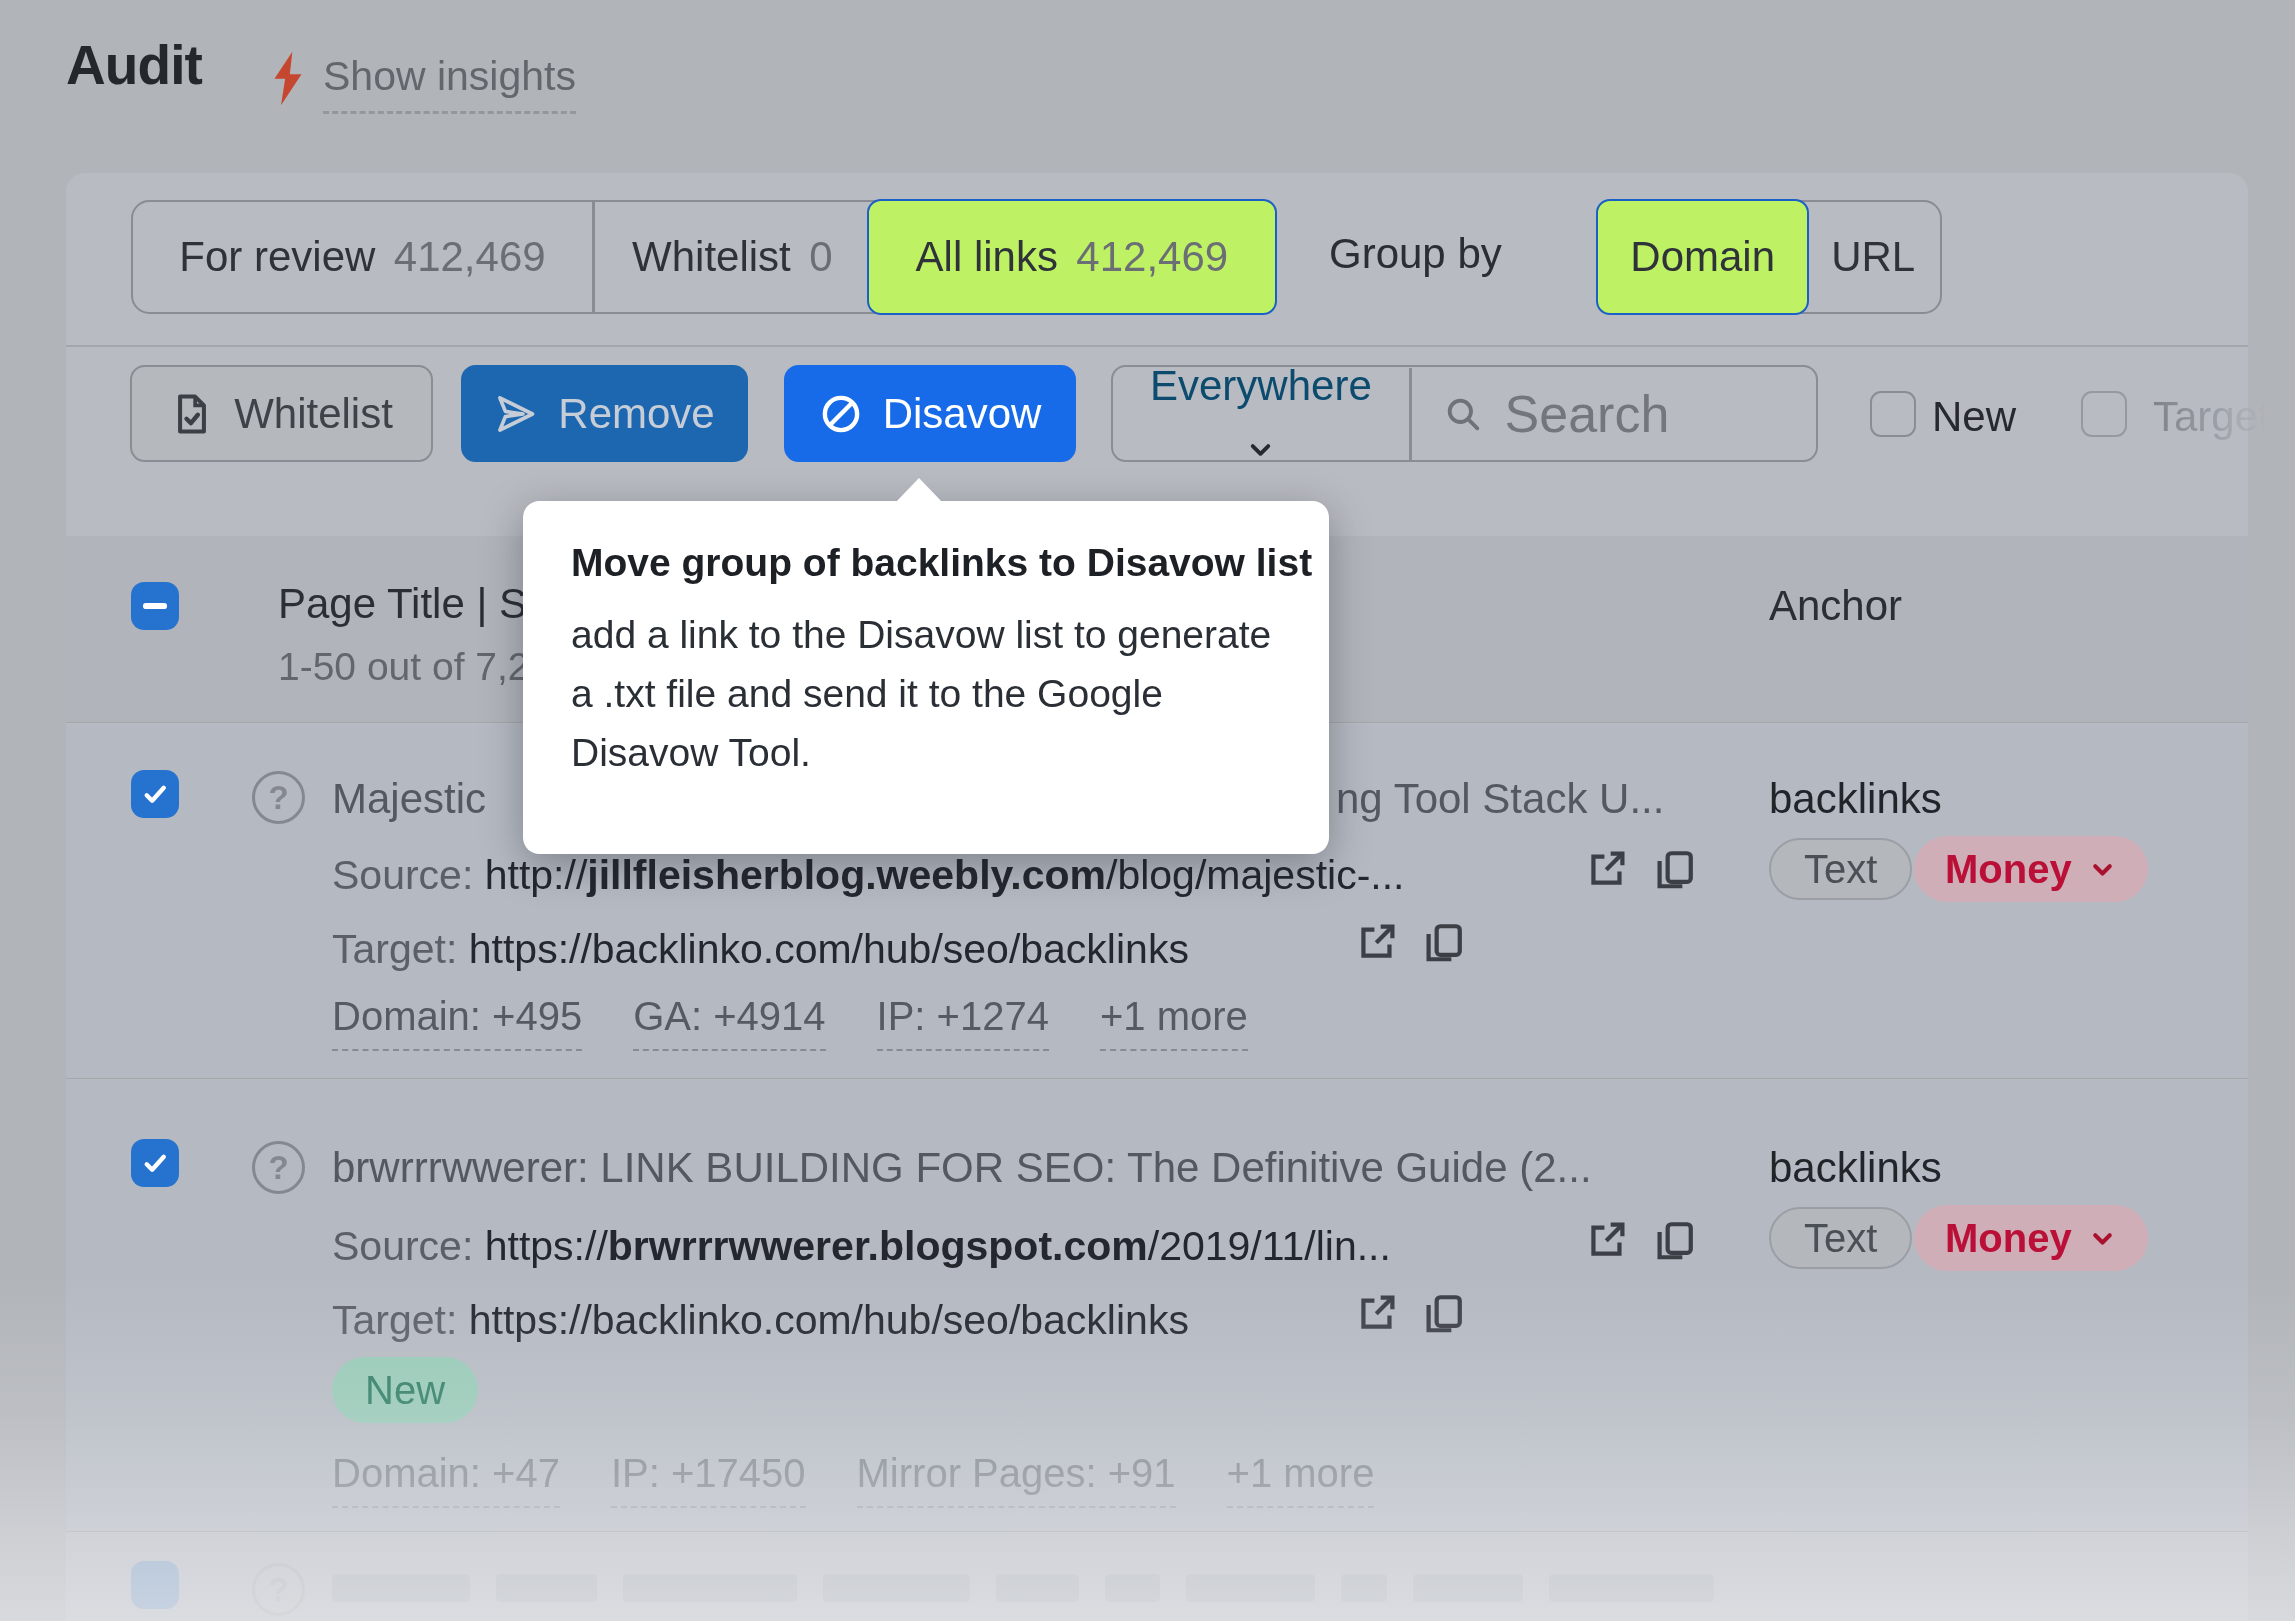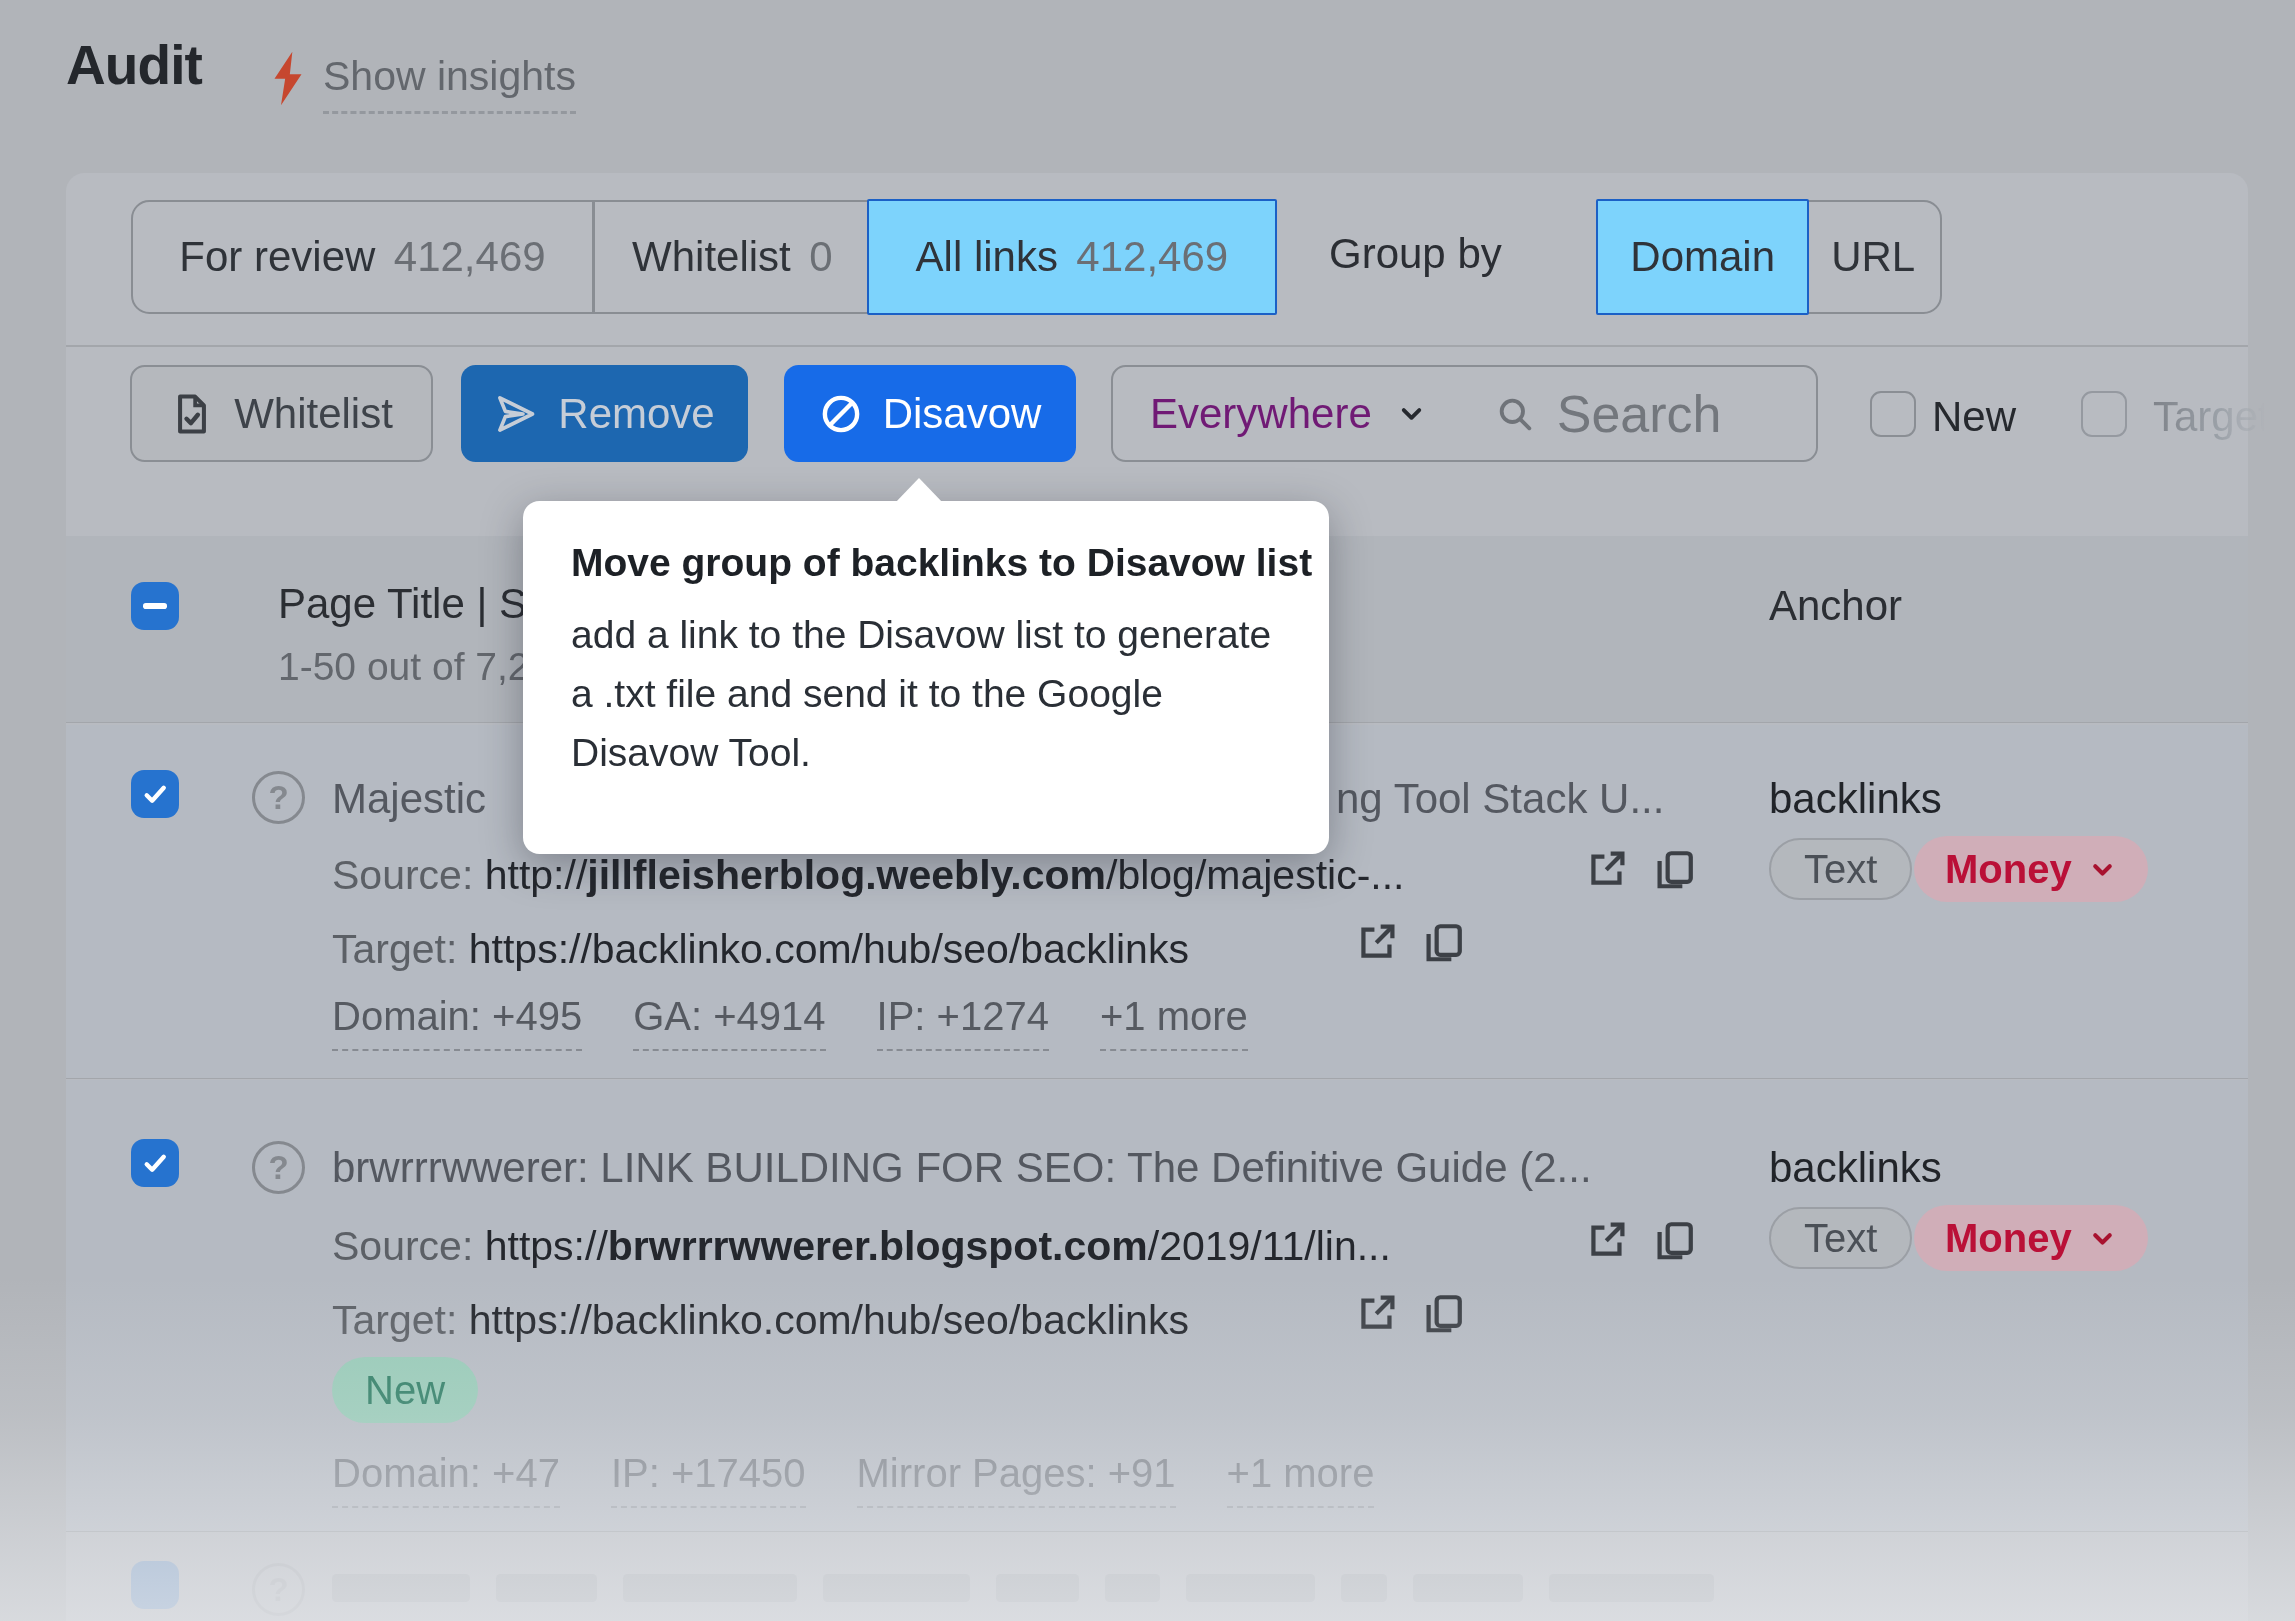--- a/index.html
+++ b/index.html
@@ -16,35 +16,35 @@
 
   
   .panel{left:66px;top:173px;width:2182px;height:1449px;background:#b8bbc1;border-radius:18.4px 18.4px 0 0;}
 
   
   .seg{border:2.8px solid #898d93;border-radius:18.4px;display:flex;align-items:stretch;box-sizing:border-box;}
   .segA{left:131px;top:200px;width:1145px;height:114px;}
   .seg-item{display:flex;align-items:center;justify-content:center;gap:18.4px;font-size:42px;color:#2f3339;font-weight:500;}
   .seg-count{color:#6b6f75;font-weight:400;}
   .seg-div{width:2.8px;background:#898d93;}
-  .seg-selected{margin:-2.8px;border:2.8px solid #1b60c6;border-radius:2px;background:#7dd3fc;z-index:2;}
+  .seg-selected{margin:-2.8px;border:2.8px solid #1b60c6;border-radius:14px;background:#bef264;z-index:2;}
   .group-label{left:1329px;top:230px;font-size:42px;color:#2b2e34;font-weight:500;}
   .segB{left:1597px;top:200px;width:345px;height:114px;}
 
   .row-divider{left:66px;top:345px;width:2182px;height:1.8px;background:#a3a6ab;}
 
   
   .btn{display:flex;align-items:center;justify-content:center;gap:20px;height:97px;border-radius:14.7px;
     font-size:42px;font-weight:500;box-sizing:border-box;cursor:pointer;}
   .btn-whitelist{left:130px;top:365px;width:303px;border:2.8px solid #8a8e94;color:#3e434a;background:#b5b8bd;}
   .btn-remove{left:461px;top:365px;width:287px;background:#1d67b0;color:#c6cdd7;}
   .btn-disavow{left:784px;top:365px;width:292px;background:#176be8;color:#ffffff;z-index:45;}
   .searchbox{left:1111px;top:365px;width:707px;height:97px;border:2.8px solid #8a8e94;border-radius:14.7px;
     display:flex;align-items:center;box-sizing:border-box;}
-  .scope{display:flex;align-items:center;gap:24px;padding:0 37px;font-size:42px;color:#701a75;font-weight:500;cursor:pointer;}
+  .scope{display:flex;align-items:center;gap:24px;padding:0 37px;font-size:42px;color:#0c4a6e;font-weight:500;cursor:pointer;flex-direction:column;}
   .searchbox .vdiv{width:2.8px;height:92px;background:#8a8e94;}
   .searchfield{display:flex;align-items:center;gap:20px;padding:0 31px;flex:1;}
   .searchfield input{border:none;background:transparent;outline:none;font-size:52px;width:230px;
     font-family:"Liberation Sans",sans-serif;color:#3c4046;}
   .searchfield input::placeholder{color:#73777d;opacity:1;}
   .cb{width:46px;height:46px;border:2.8px solid #8a8e94;border-radius:11px;box-sizing:border-box;background:transparent;cursor:pointer;}
   .cb-new{left:1870px;top:391px;}
   .cb-label-new{left:1932px;top:393px;font-size:42px;color:#26292e;}
   .cb-target{left:2081px;top:391px;border-color:#9599a0;}
   .cb-label-target{left:2153px;top:393px;font-size:42px;

